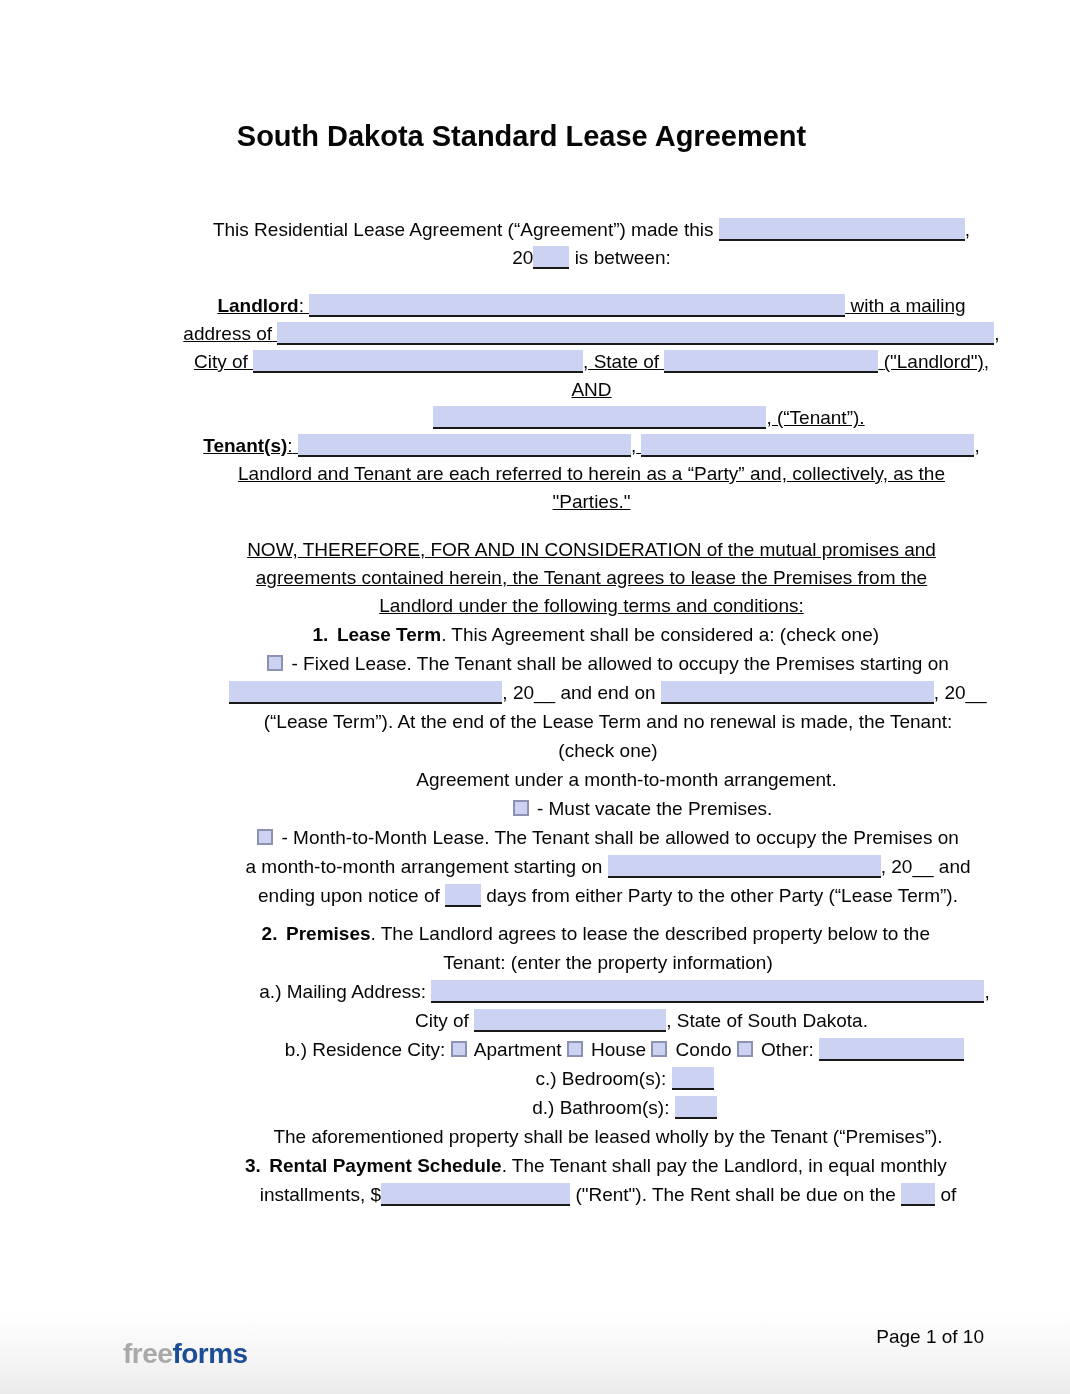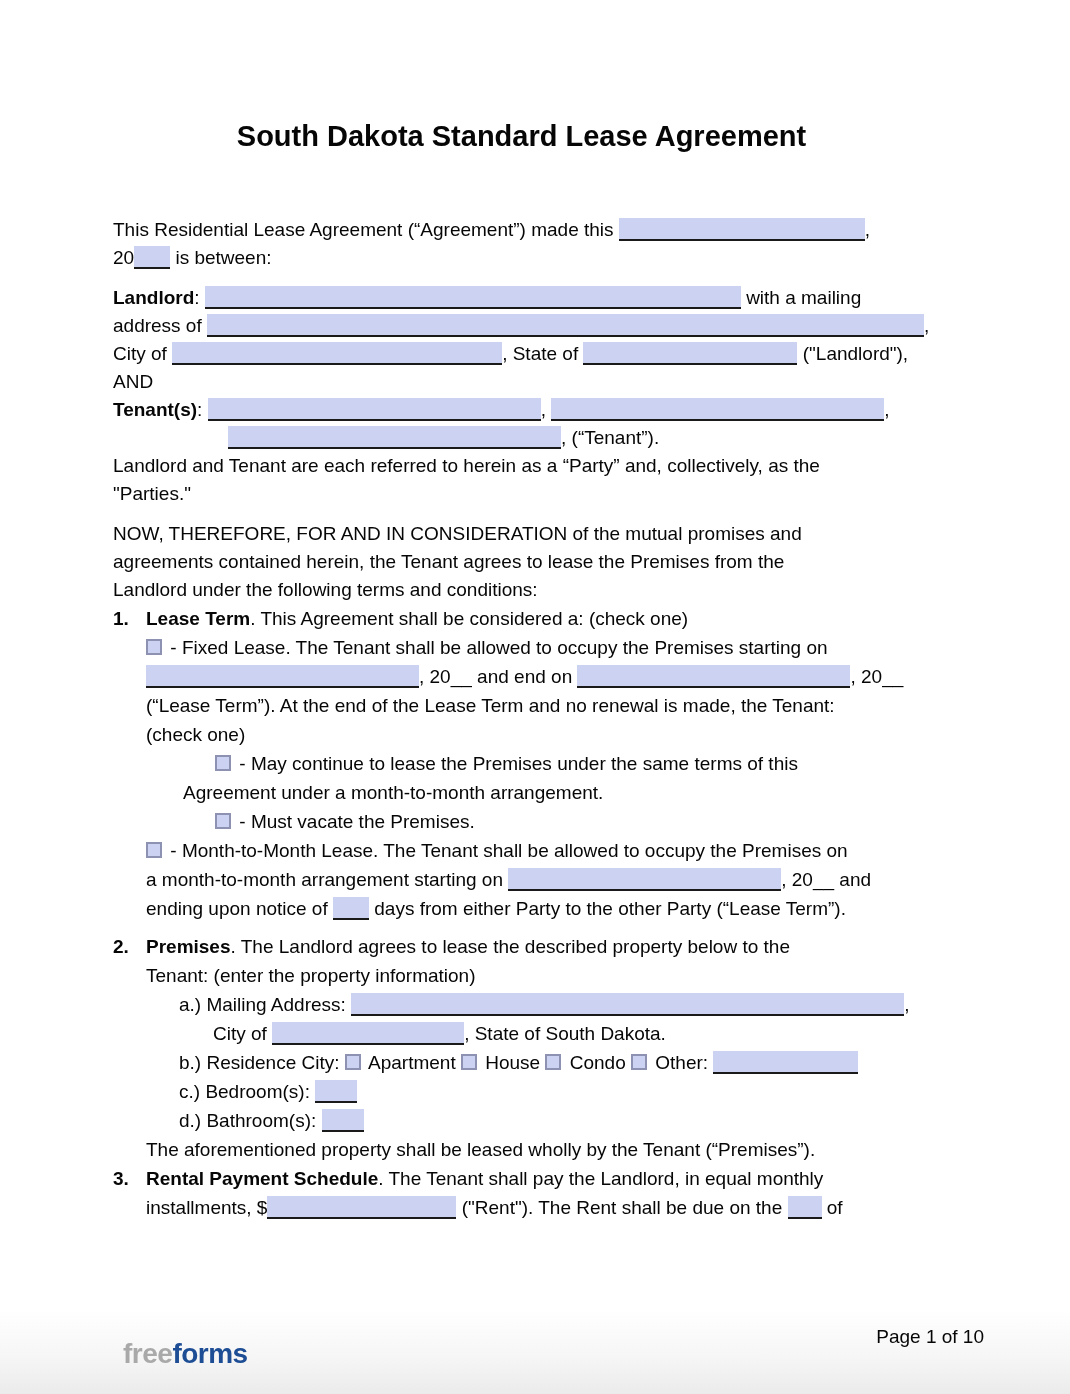--- a/index.html
+++ b/index.html
@@ -15,25 +15,25 @@
   .content { padding:118px 0 0 113px; }
   .title {
     text-align:center;
     font-size:29px;
     font-weight:bold;
     margin:0 0 0 -113px; 
     width:1043px;
     line-height:36px;
     white-space:nowrap;
   }
-  .block { margin:0; }
+  .block { margin:0;text-align:center; }
   .line { line-height:28px; min-height:28px; white-space:nowrap; }
   .items .line { line-height:29px; min-height:29px; }
   .gap-intro   { margin-top:62px; }
-  .gap-12 { margin-top:12px; }
+  .gap-12 { margin-top:20px;text-decoration:underline; }
   .gap-10 { }
   .gap-9  { margin-top:9px; }
   .b { font-weight:bold; }
   .num { display:inline-block; width:33px; font-weight:bold; }
   .ind1 { padding-left:33px; }   
   .ind2 { padding-left:102px; }  
   .ind2c { padding-left:70px; }  
   .inda { padding-left:66px; }   
   .indb { padding-left:100px; }  
   .indt { padding-left:115px; }  
@@ -92,46 +92,44 @@
       <div class="line"><span class="b">Landlord</span><span>:</span>
         <span class="blank w536"></span>
         <span>with a mailing</span></div>
       <div class="line"><span>address of</span>
         <span class="blank w717"></span><span>,</span></div>
       <div class="line"><span>City of</span>
         <span class="blank w330"></span><span>, State of</span>
         <span class="blank w214"></span>
         <span>("Landlord"),</span></div>
       <div class="line"><span>AND</span></div>
+      <div class="line indt"><span class="blank w333"></span><span>, (“Tenant”).</span></div>
       <div class="line"><span class="b">Tenant(s)</span><span>:</span>
         <span class="blank w333"></span><span>,</span>
         <span class="blank w333"></span><span>,</span></div>
-      <div class="line indt"><span class="blank w333"></span><span>, (“Tenant”).</span></div>
       <div class="line"><span>Landlord and Tenant are each referred to herein as a “Party” and, collectively, as the</span></div>
       <div class="line"><span>"Parties."</span></div>
     </div>
 
     <div class="block gap-12">
       <div class="line"><span>NOW, THEREFORE, FOR AND IN CONSIDERATION of the mutual promises and</span></div>
       <div class="line"><span>agreements contained herein, the Tenant agrees to lease the Premises from the</span></div>
       <div class="line"><span>Landlord under the following terms and conditions:</span></div>
     </div>
 
     <div class="items">
 
       <div class="block gap-10">
         <div class="line"><span class="num">1.</span><span class="b">Lease Term</span><span>. This Agreement shall be considered a: (check one)</span></div>
         <div class="line ind1"><span class="checkbox"></span>
           <span>- Fixed Lease. The Tenant shall be allowed to occupy the Premises starting on</span></div>
         <div class="line ind1"><span class="blank w273"></span><span>, 20__ and end on</span>
           <span class="blank w273"></span><span>, 20__</span></div>
         <div class="line ind1"><span>(“Lease Term”). At the end of the Lease Term and no renewal is made, the Tenant:</span></div>
         <div class="line ind1"><span>(check one)</span></div>
-        <div class="line ind2"><span class="checkbox"></span>
-          <span>- May continue to lease the Premises under the same terms of this</span></div>
         <div class="line ind2c"><span>Agreement under a month-to-month arrangement.</span></div>
         <div class="line ind2"><span class="checkbox"></span>
           <span>- Must vacate the Premises.</span></div>
         <div class="line ind1"><span class="checkbox"></span>
           <span>- Month-to-Month Lease. The Tenant shall be allowed to occupy the Premises on</span></div>
         <div class="line ind1"><span>a month-to-month arrangement starting on</span>
           <span class="blank w273"></span><span>, 20__ and</span></div>
         <div class="line ind1"><span>ending upon notice of</span>
           <span class="blank w36"></span>
           <span>days from either Party to the other Party (“Lease Term”).</span></div>

